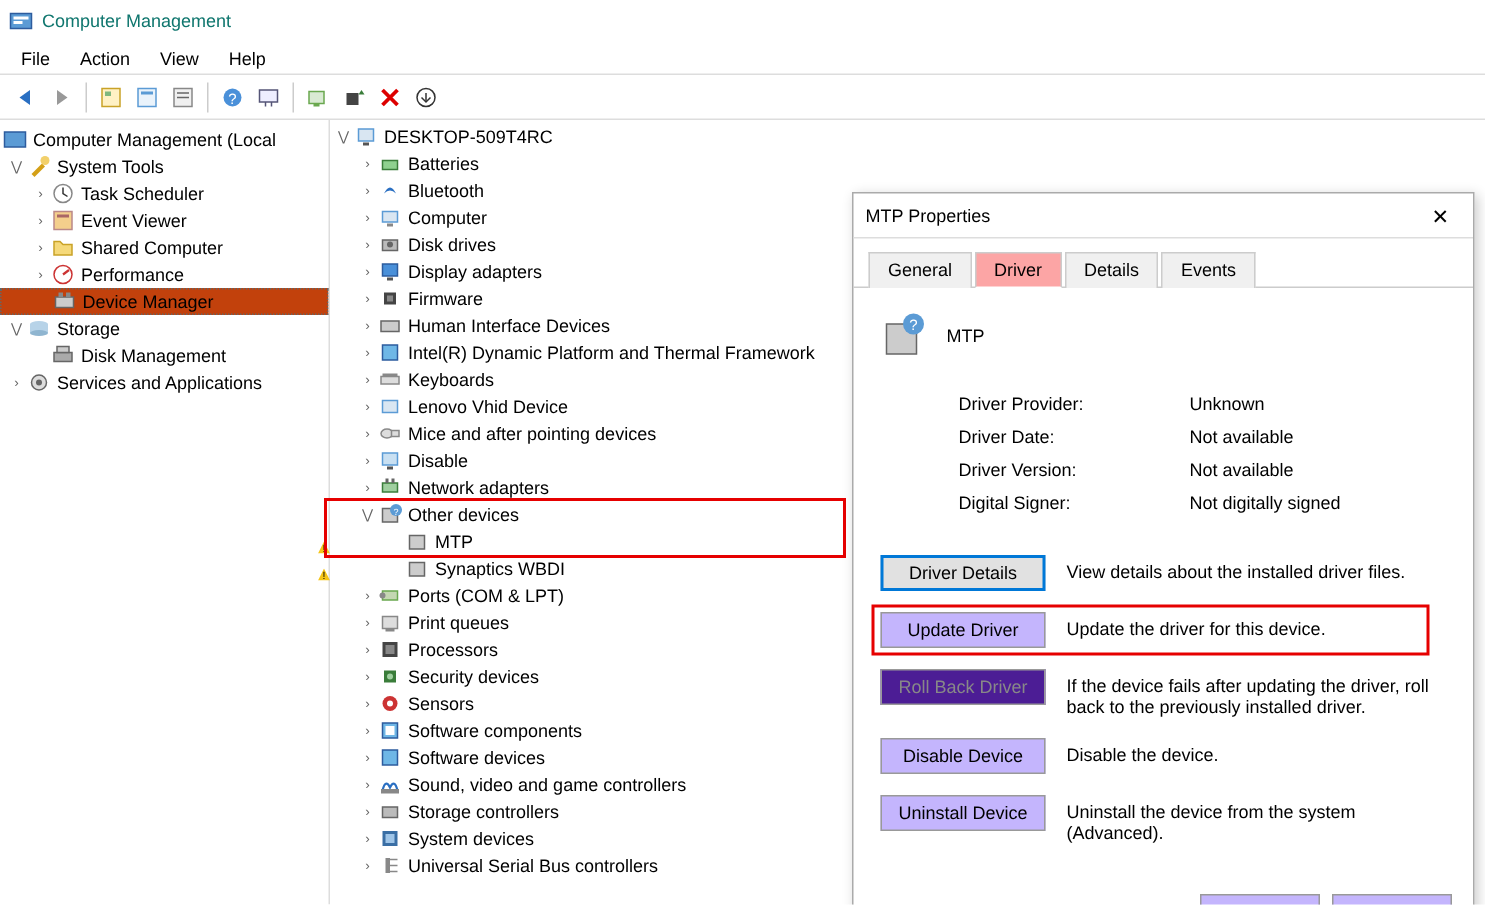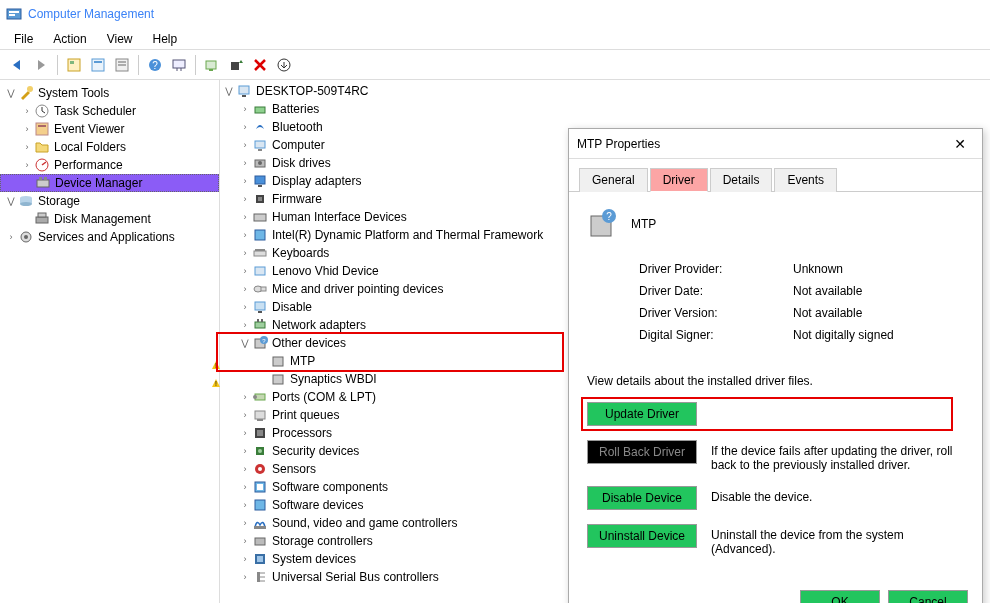--- a/index.html
+++ b/index.html
@@ -1,36 +1,36 @@
 <!DOCTYPE html>
 <html><head>
 <meta charset="utf-8">
 <style>
 * { box-sizing: border-box; margin: 0; padding: 0; }
 body { font-family: "Segoe UI", Tahoma, sans-serif; font-size: 12px; background: #fff; color: #000; width: 990px; height: 603px; position: relative; overflow: hidden; }
 
 .titlebar { height: 28px; display: flex; align-items: center; padding: 0 6px; gap: 6px; }
 .app-icon { width: 16px; height: 16px; }
-.title-text { font-size: 12px; color: #3b82f6; }
+.title-text { font-size: 12px; color: #0f766e; }
 
 .menubar { height: 22px; display: flex; align-items: center; padding: 0 6px; gap: 4px; border-bottom: 1px solid #ddd; }
 .menu-item { padding: 2px 8px; cursor: default; }
 
 .toolbar { height: 30px; display: flex; align-items: center; padding: 2px 6px; gap: 2px; border-bottom: 1px solid #ddd; }
 .tbtn { width: 22px; height: 22px; display: flex; align-items: center; justify-content: center; border: 1px solid transparent; }
 .tbsep { width: 1px; height: 20px; background: #ccc; margin: 0 3px; }
 
 .main { display: flex; height: calc(603px - 80px); }
 .left-pane { width: 220px; border-right: 1px solid #ddd; padding: 4px 0; overflow: hidden; }
 .right-pane { flex: 1; padding: 2px 0; position: relative; }
 
 .tree { list-style: none; }
 .tree li { white-space: nowrap; }
 .tree-row { display: flex; align-items: center; height: 18px; padding-right: 4px; cursor: default; }
-.tree-row.selected { background: #8b5cf6; border: 1px dotted #666; }
+.tree-row.selected { background: #c2410c; border: 1px dotted #666; }
 .twisty { width: 14px; text-align: center; font-size: 9px; color: #666; cursor: pointer; user-select: none; }
 .twisty.empty { visibility: hidden; }
 .node-icon { width: 16px; height: 16px; margin-right: 4px; flex-shrink: 0; }
 .indent { display: inline-block; }
 
 
 .dev-tree { list-style: none; }
 .dev-row { display: flex; align-items: center; height: 18px; cursor: default; padding-right: 6px; }
 
 
@@ -43,23 +43,23 @@
 .tabs { display: flex; padding: 8px 10px 0 10px; border-bottom: 1px solid #ccc; }
 .tab { padding: 4px 12px; border: 1px solid #ccc; border-bottom: none; margin-right: 2px; background: #f0f0f0; cursor: pointer; font-size: 12px; position: relative; top: 1px; }
 .tab.active { background: #fca5a5; border-bottom: 1px solid #fff; }
 .dlg-body { padding: 16px 18px 10px 18px; }
 .dev-header { display: flex; align-items: center; gap: 12px; margin-bottom: 18px; }
 .big-icon { width: 32px; height: 32px; }
 .info-grid { margin-left: 52px; margin-bottom: 24px; }
 .info-row { display: flex; height: 22px; align-items: center; gap: 44px; }
 .info-label { width: 110px; }
 .btn-row { display: flex; align-items: flex-start; margin-bottom: 14px; gap: 14px; }
-.btn { width: 110px; height: 24px; border: 1px solid #999; background: #22c55e; font-size: 12px; cursor: pointer; font-family: inherit; }
+.btn { width: 110px; height: 24px; border: 1px solid #999; background: #c4b5fd; font-size: 12px; cursor: pointer; font-family: inherit; }
 .btn.primary { border: 2px solid #0078d7; background: #e1e1e1; }
-.btn:disabled { color: #888; background: #000000; cursor: default; text-align: center; }
+.btn:disabled { color: #888; background: #4c1d95; cursor: default; text-align: center; }
 .btn-desc { flex: 1; font-size: 12px; padding-top: 4px; }
 .dlg-footer { display: flex; justify-content: flex-end; gap: 8px; padding: 10px 14px; }
 .dlg-footer .btn { width: 80px; }
 
 svg { display: block; }
 </style>
 </head>
 <body>
 
 <div class="titlebar">
@@ -150,20 +150,31 @@
       </svg>
     </div>
 </div>
 
 <div class="main">
 
   <div class="left-pane">
     <ul class="tree">
       <li>
         <div class="tree-row">
+          <span class="indent" style="width:2px"></span>
+          <span class="node-icon">
+              <svg width="16" height="16">
+                <rect x="1" y="3" width="14" height="10" fill="#5b9bd5" stroke="#2d5c9e"></rect>
+              </svg>
+            </span>
+          <span>Computer Management (Local</span>
+        </div>
+      </li>
+      <li>
+        <div class="tree-row">
           <span class="indent" style="width:4px"></span>
           <span class="twisty">⋁</span>
           <span class="node-icon">
               <svg width="16" height="16">
                 <path d="M3 13 L10 6 L12 8 L5 15 Z" fill="#d4a017"></path>
                 <circle cx="12" cy="4" r="3" fill="#f2d06b"></circle>
               </svg>
             </span>
           <span>System Tools</span>
         </div>
@@ -196,21 +207,21 @@
         </li>
       <li>
           <div class="tree-row">
             <span class="indent" style="width:20px"></span>
             <span class="twisty">›</span>
             <span class="node-icon">
               <svg width="16" height="16">
                 <path d="M2 4 L6 4 L8 6 L14 6 L14 13 L2 13 Z" fill="#f5d97a" stroke="#c9a227"></path>
               </svg>
             </span>
-            <span>Local Folders</span>
+            <span>Shared Computer</span>
           </div>
         </li>
       <li>
           <div class="tree-row">
             <span class="indent" style="width:20px"></span>
             <span class="twisty">›</span>
             <span class="node-icon">
               <svg width="16" height="16">
                 <circle cx="8" cy="8" r="6" fill="#fff" stroke="#c33"></circle>
                 <path d="M8 8 L12 5" stroke="#c33" stroke-width="1.5"></path>
@@ -419,21 +430,21 @@
         <li>
           <div class="dev-row">
             <span class="indent" style="width:18px"></span>
             <span class="twisty">›</span>
             <span class="node-icon">
               <svg width="16" height="16">
                 <ellipse cx="6" cy="8" rx="4" ry="3" fill="#ddd" stroke="#888"></ellipse>
                 <rect x="9" y="6" width="5" height="4" fill="#ddd" stroke="#888"></rect>
               </svg>
             </span>
-            <span>Mice and driver pointing devices</span>
+            <span>Mice and after pointing devices</span>
           </div>
         </li>
         <li>
           <div class="dev-row">
             <span class="indent" style="width:18px"></span>
             <span class="twisty">›</span>
             <span class="node-icon">
               <svg width="16" height="16">
                 <rect x="3" y="3" width="10" height="8" fill="#c9e0f2" stroke="#5b9bd5"></rect>
                 <rect x="6" y="12" width="4" height="2" fill="#555"></rect>
@@ -684,24 +695,26 @@
           <span class="info-label">Driver Version:</span>
           <span>Not available</span>
         </div>
       <div class="info-row">
           <span class="info-label">Digital Signer:</span>
           <span>Not digitally signed</span>
         </div>
     </div>
 
     <div class="btn-row">
+        <button class="btn primary">Driver Details</button>
         <div class="btn-desc">View details about the installed driver files.</div>
       </div>
     <div class="btn-row" style="position:relative;">
       <button class="btn">Update Driver</button>
+      <div class="btn-desc">Update the driver for this device.</div>
       <div class="hl" style="left:-6px; top:-5px; width:372px; height:34px;"></div>
     </div>
     <div class="btn-row">
         <button class="btn" disabled="">Roll Back Driver</button>
         <div class="btn-desc">If the device fails after updating the driver, roll back to the previously installed driver.</div>
       </div>
     <div class="btn-row">
         <button class="btn">Disable Device</button>
         <div class="btn-desc">Disable the device.</div>
       </div>

